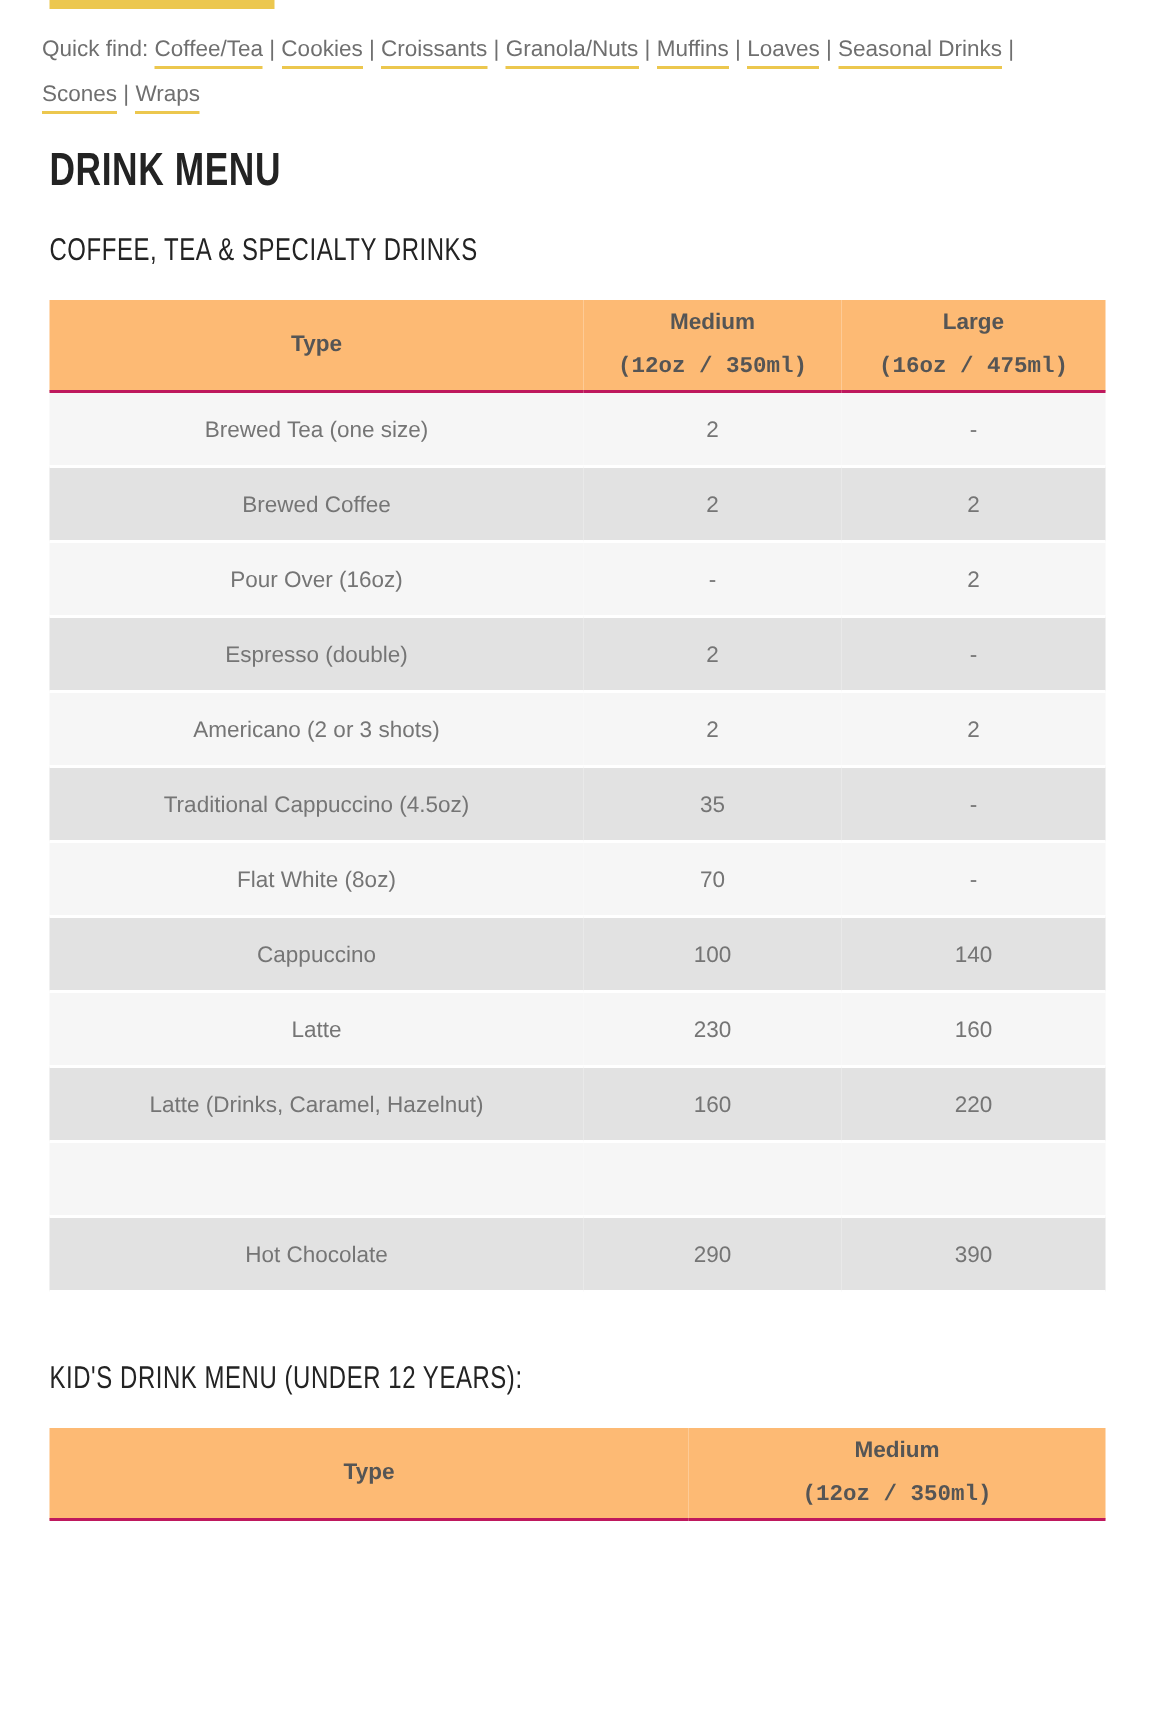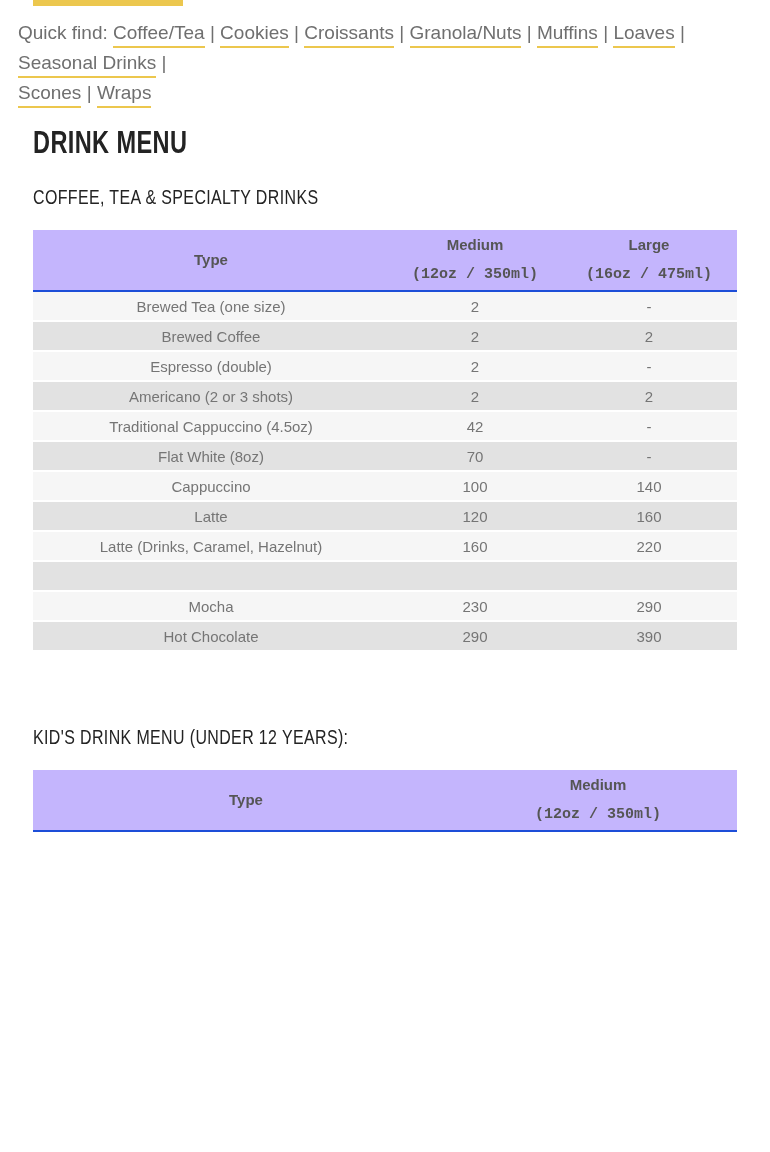--- a/index.html
+++ b/index.html
@@ -12,22 +12,22 @@
   }
 
   .top-accent {
     position: absolute;
     left: 33px; top: 0;
     width: 150px; height: 6px;
     background: var(--accent);
   }
 
   .quickfind {
-    margin: 18px 33px 0 18px;
-    font-size: 19px;
+    margin: 18px 33px 0 28px;
+    font-size: 15px;
     line-height: 30px;
     color: #6f6f6f;
   }
   .quickfind a {
     color: #6f6f6f;
     text-decoration: none;
     border-bottom: 2px solid var(--accent);
     padding-bottom: 3px;
     cursor: pointer;
   }
@@ -40,50 +40,50 @@
     font-weight: 700;
     color: #232323;
   }
   h2.section-heading {
     margin: 22px 33px 0 33px;
     line-height: 30px;
     font-size: 21px;
     font-weight: 400;
     color: #232323;
   }
-  h2.kids-heading { margin-top: 70px; }
+  h2.kids-heading { margin-top: 42px; }
   .cond {
     display: inline-block;
     transform: scaleX(0.76);
     transform-origin: 0 50%;
     white-space: nowrap;
     letter-spacing: 0.5px;
   }
 
   table.menu-table {
     width: 704px;
     margin: 18px 33px 0 33px;
     border-collapse: collapse;
     table-layout: fixed;
     font-size: 15px;
     text-align: center;
   }
   table.menu-table th {
-    background: #c4b5fd;
+    background: #fdba74;
     height: 58px;
-    border-bottom: 2px solid #1d4ed8;
+    border-bottom: 2px solid #be185d;
     font-weight: 700;
     color: #555555;
     line-height: 30px;
     vertical-align: middle;
     margin-top: 12px;
   }
   table.menu-table th .th-sub { display: block; font-weight: 700; font-family: Liberation Mono, monospace; }
   table.menu-table td {
-    height: 30px;
+    height: 50px;
     border-bottom: 2px solid #ffffff;
     color: #757575;
     vertical-align: middle;
   }
   table.menu-table tbody tr:nth-child(odd)  { background: #f6f6f6; }
   table.menu-table tbody tr:nth-child(even) { background: #e2e2e2; }
 
   
   .coffee .w0 { width: 356px; }
   .coffee .w1 { width: 172px; }
@@ -125,65 +125,65 @@
           <td class="w0">Brewed Tea (one size)</td>
           <td class="w1">2</td>
           <td class="w2">-</td>
         </tr>
         <tr>
           <td class="w0">Brewed Coffee</td>
           <td class="w1">2</td>
           <td class="w2">2</td>
         </tr>
         <tr>
+          <td class="w0">Pour Over (16oz)</td>
+          <td class="w1">-</td>
+          <td class="w2">2</td>
+        </tr>
+        <tr>
           <td class="w0">Espresso (double)</td>
           <td class="w1">2</td>
           <td class="w2">-</td>
         </tr>
         <tr>
           <td class="w0">Americano (2 or 3 shots)</td>
           <td class="w1">2</td>
           <td class="w2">2</td>
         </tr>
         <tr>
           <td class="w0">Traditional Cappuccino (4.5oz)</td>
-          <td class="w1">42</td>
+          <td class="w1">35</td>
           <td class="w2">-</td>
         </tr>
         <tr>
           <td class="w0">Flat White (8oz)</td>
           <td class="w1">70</td>
           <td class="w2">-</td>
         </tr>
         <tr>
           <td class="w0">Cappuccino</td>
           <td class="w1">100</td>
           <td class="w2">140</td>
         </tr>
         <tr>
           <td class="w0">Latte</td>
-          <td class="w1">120</td>
+          <td class="w1">230</td>
           <td class="w2">160</td>
         </tr>
         <tr>
           <td class="w0">Latte (Drinks, Caramel, Hazelnut)</td>
           <td class="w1">160</td>
           <td class="w2">220</td>
         </tr>
         <tr>
           <td class="w0"></td>
           <td class="w1"></td>
           <td class="w2"></td>
         </tr>
         <tr>
-          <td class="w0">Mocha</td>
-          <td class="w1">230</td>
-          <td class="w2">290</td>
-        </tr>
-        <tr>
           <td class="w0">Hot Chocolate</td>
           <td class="w1">290</td>
           <td class="w2">390</td>
         </tr>
       </tbody>
   </table>
 
   <h2 class="section-heading kids-heading">
     <span class="cond">KID'S DRINK MENU (UNDER 12 YEARS):</span>
   </h2>

